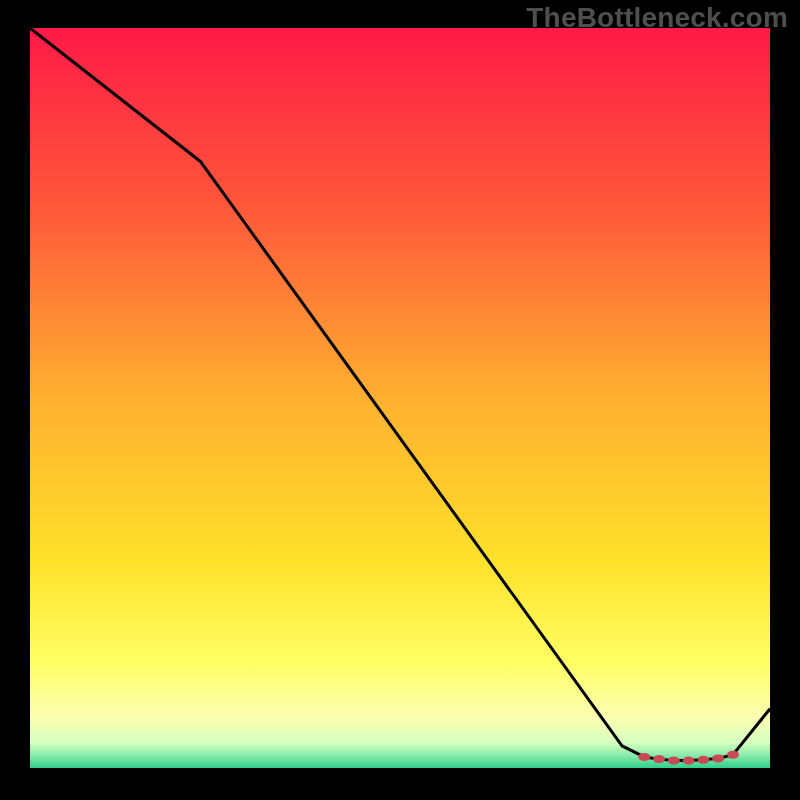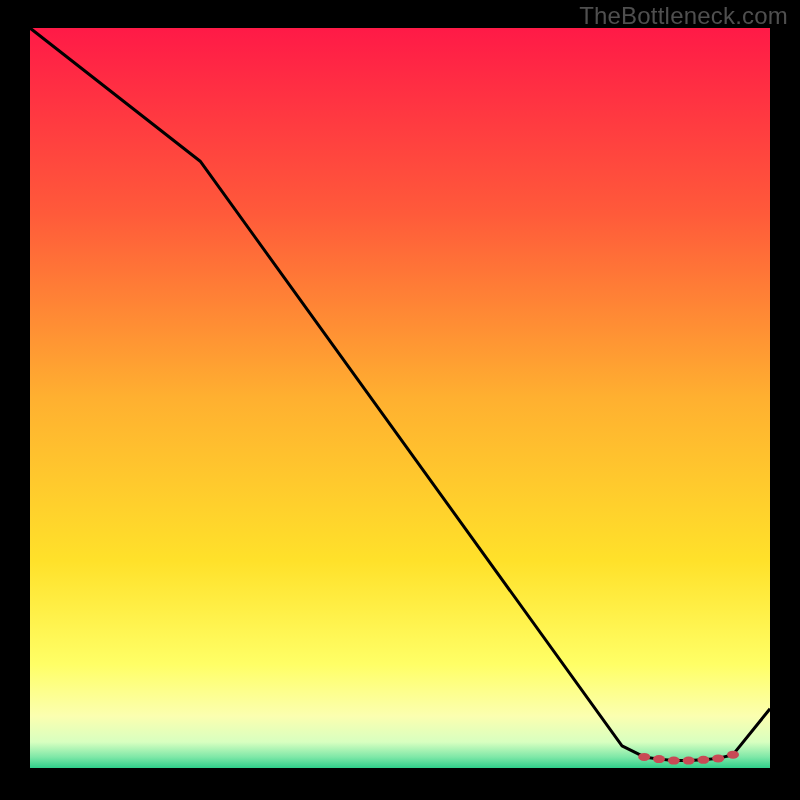--- a/index.html
+++ b/index.html
@@ -15,22 +15,22 @@
     position: relative;
     width: 800px;
     height: 800px;
     background: #000;
   }
   .attribution {
     position: absolute;
     top: 2px;
     right: 12px;
     color: #4f4f4f;
-    font-size: 24px;
-    font-weight: 400;
+    font-size: 28px;
+    font-weight: 700;
     letter-spacing: 0.2px;
   }
   .plot-wrap {
     position: absolute;
     left: 30px;
     top: 28px;
     width: 740px;
     height: 740px;
   }
   svg { display: block; }

